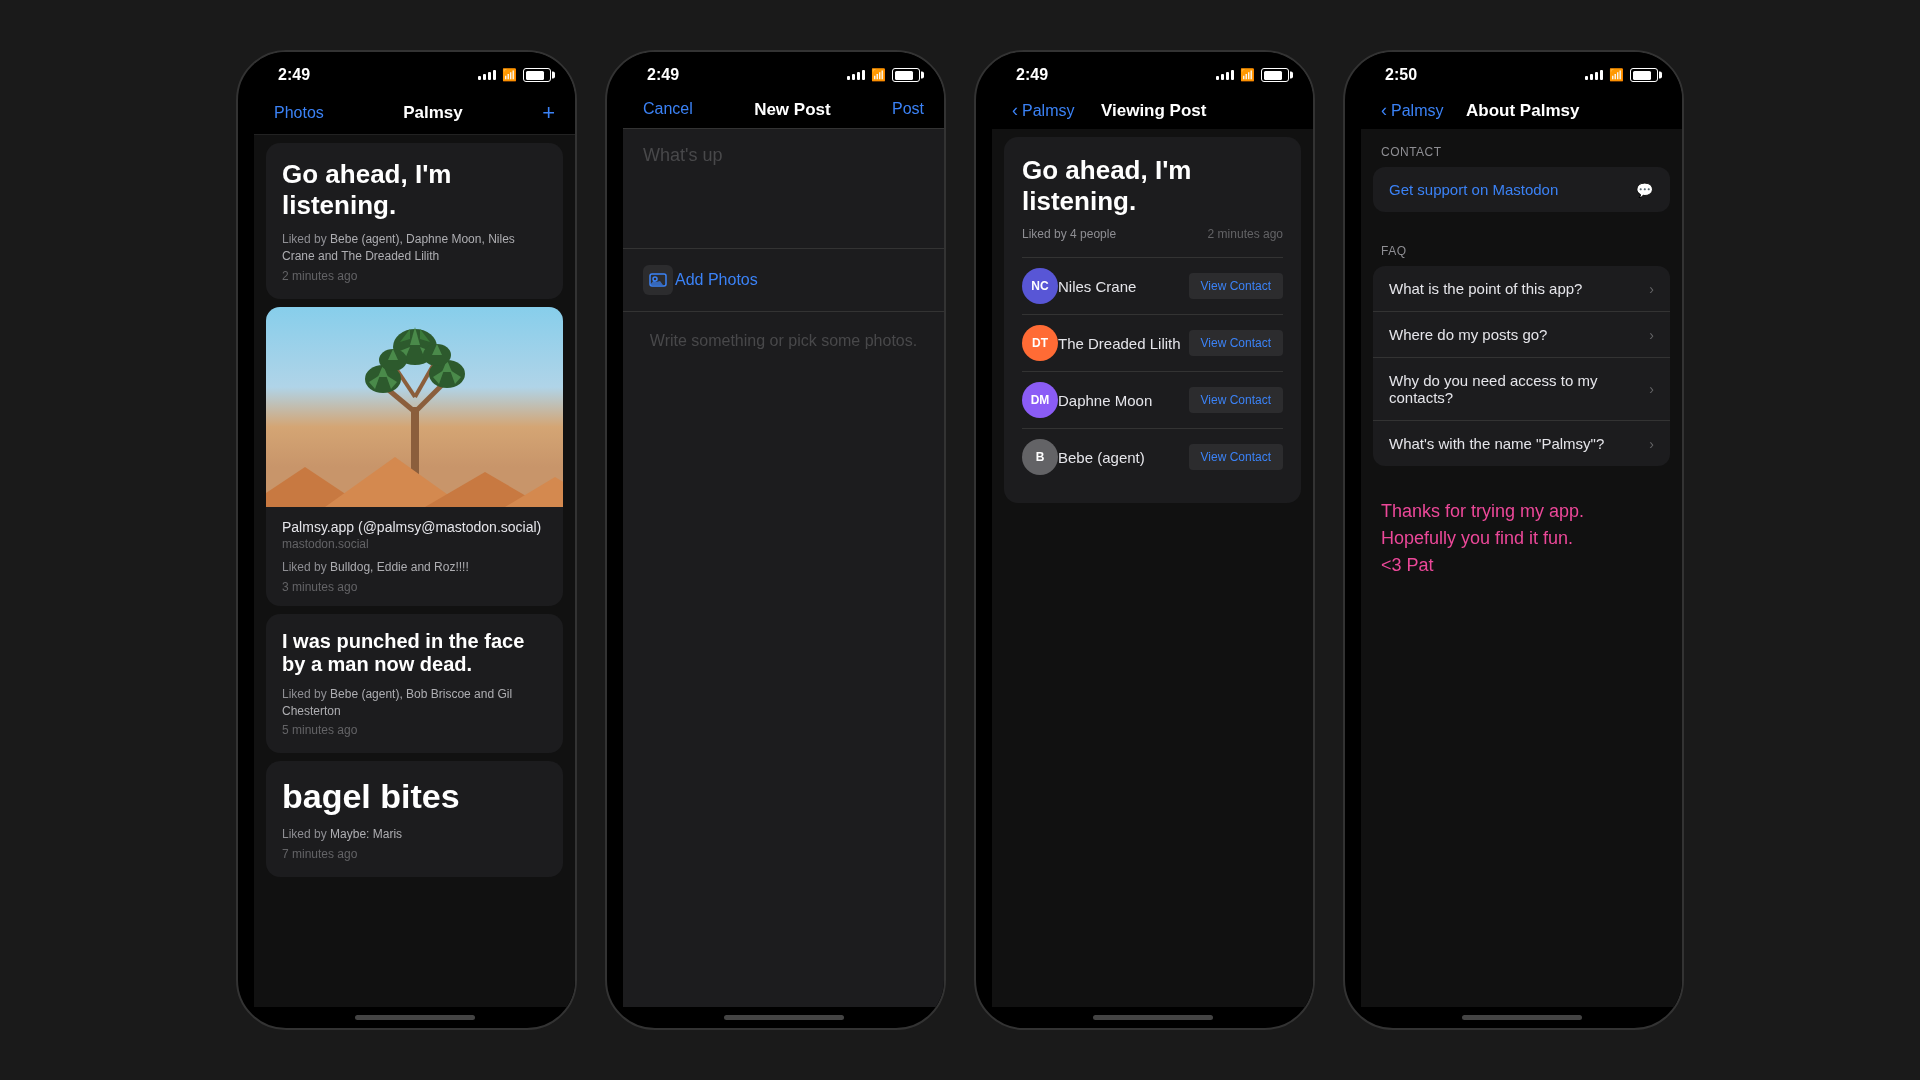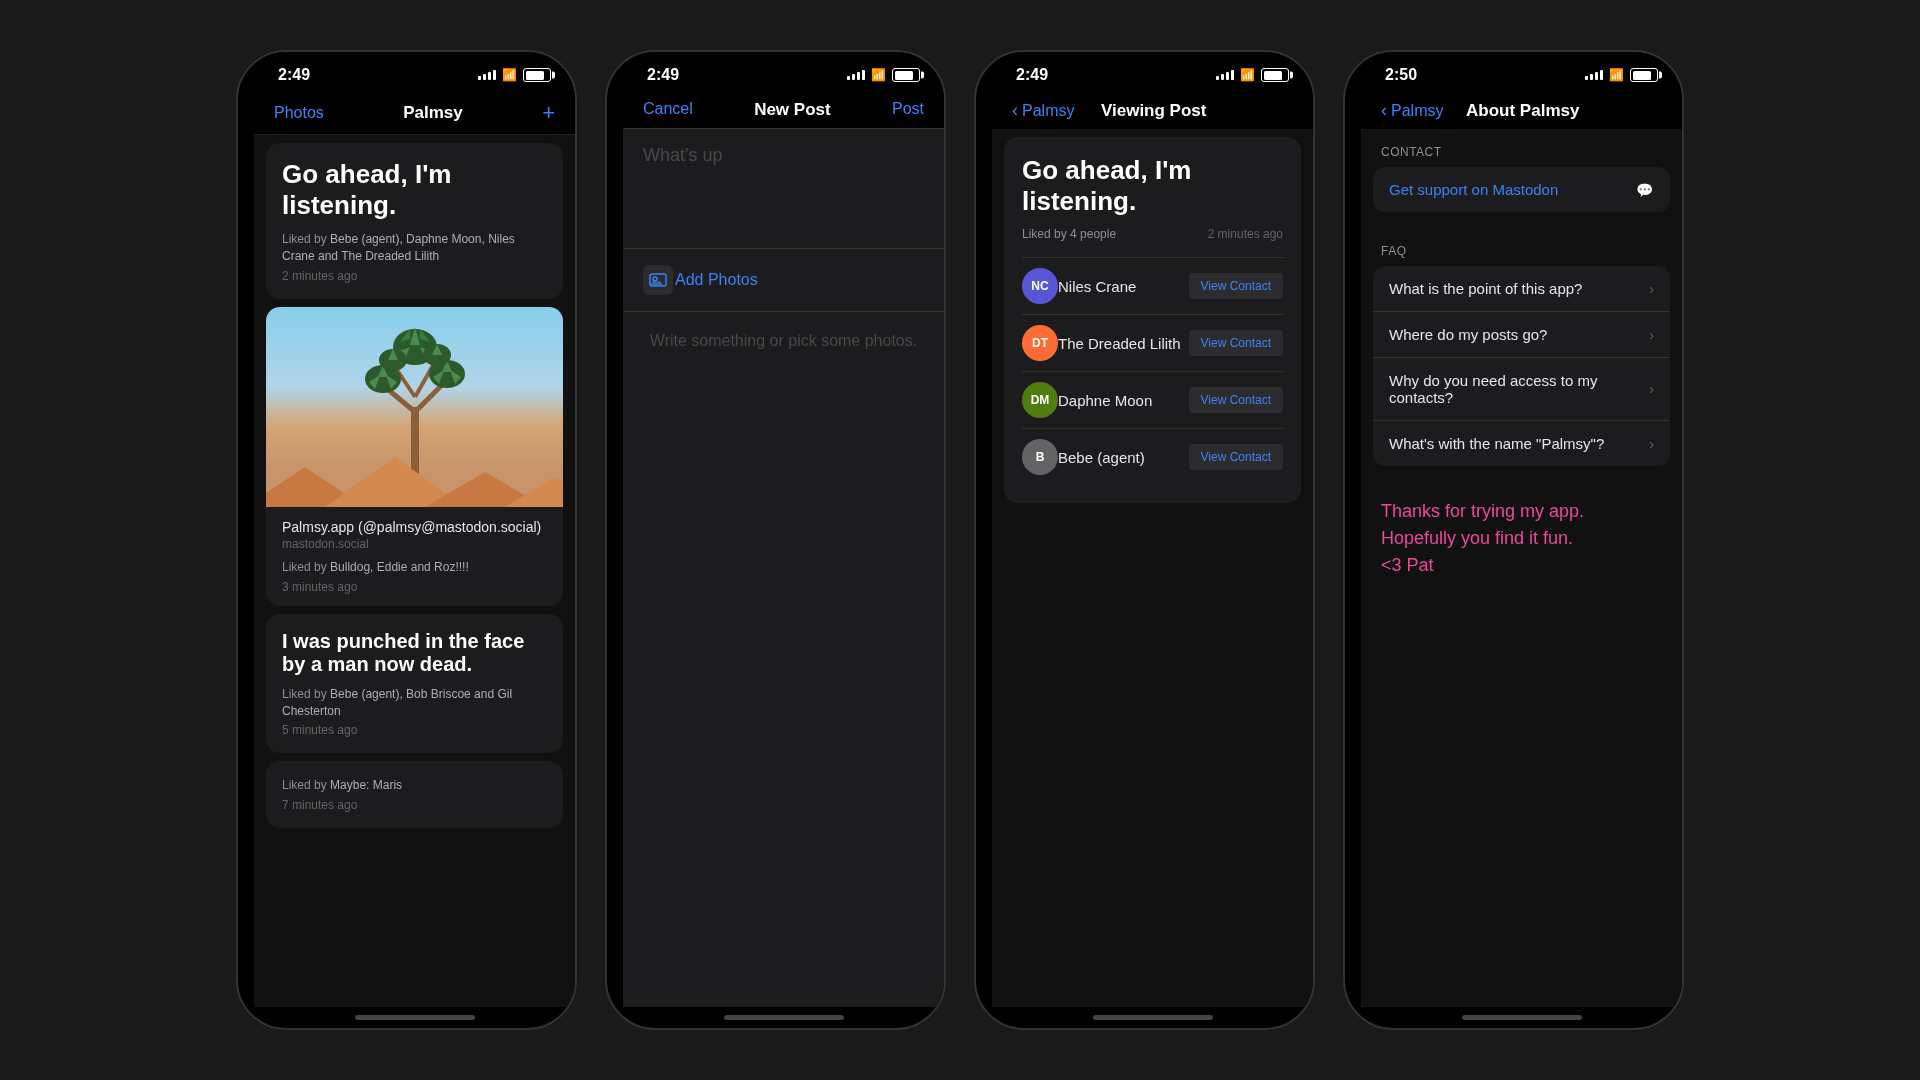--- a/index.html
+++ b/index.html
@@ -486,20 +486,21 @@
 
       <div class="post-card">
         <div class="post-small-text">I was punched in the face by a man now dead.</div>
         <div class="post-meta">
           <span>Liked by </span><strong>Bebe (agent), Bob Briscoe and Gil Chesterton</strong>
         </div>
         <div class="post-time">5 minutes ago</div>
       </div>
 
       <div class="post-card">
+        <div class="post-bagel">bagel bites</div>
         <div class="post-meta">
           <span>Liked by </span><strong>Maybe: Maris</strong>
         </div>
         <div class="post-time">7 minutes ago</div>
       </div>
     </div>
     <div class="home-indicator"></div>
   </div>
 
   <div class="phone">
@@ -587,21 +588,21 @@
           <div class="contact-info">
             <div class="avatar-circle" style="background:#ff6b35;">
               <span>DT</span>
             </div>
             <span class="contact-name">The Dreaded Lilith</span>
           </div>
           <button class="view-contact-btn">View Contact</button>
         </div>
         <div class="contact-row">
           <div class="contact-info">
-            <div class="avatar-circle" style="background:#4d7c0f;text-align:right;">
+            <div class="avatar-circle" style="background:#8b5cf6;text-align:right;">
               <span>DM</span>
             </div>
             <span class="contact-name">Daphne Moon</span>
           </div>
           <button class="view-contact-btn">View Contact</button>
         </div>
         <div class="contact-row">
           <div class="contact-info">
             <div class="avatar-circle" style="background:#636366;">
               <span>B</span>

